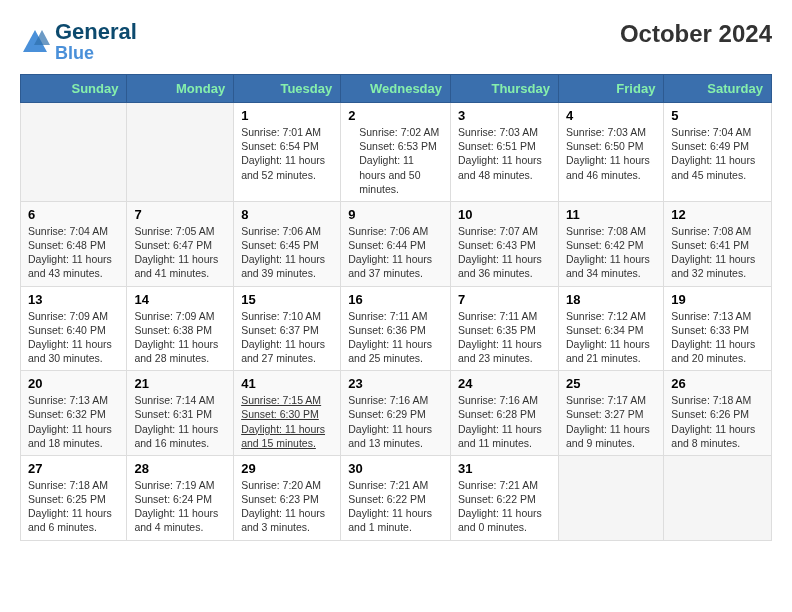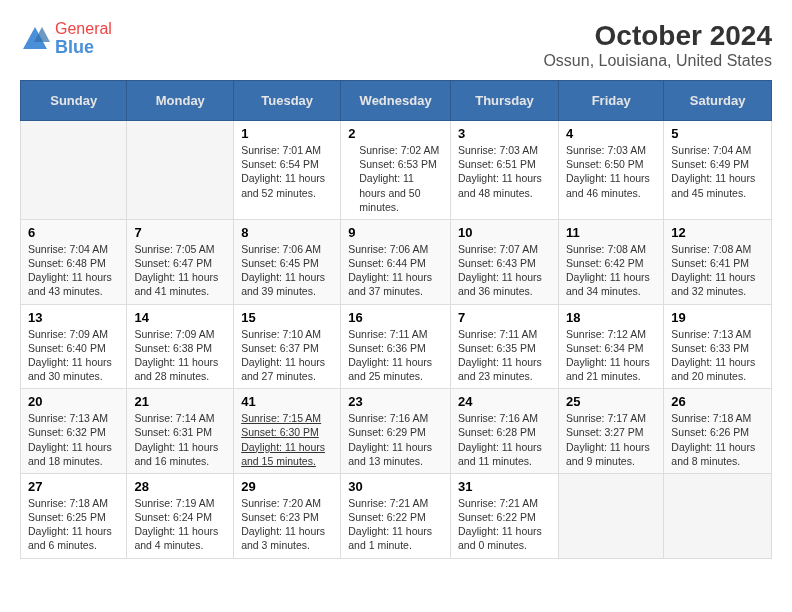--- a/index.html
+++ b/index.html
@@ -19,56 +19,56 @@
     .logo {
       display: flex;
       align-items: center;
     }
     .logo-text {
       display: flex;
       flex-direction: column;
       line-height: 1.1;
     }
     .logo-general {
-      font-size: 16px;
-      font-weight: normal;
-      color: #ef4444;
+      font-size: 22px;
+      font-weight: bold;
+      color: #0c4a6e;
     }
     .logo-blue {
       font-size: 18px;
       font-weight: bold;
       color: #4a90d9;
     }
     .logo-icon {
       width: 30px;
       height: 30px;
       margin-right: 5px;
     }
     .title-block {
       text-align: right;
     }
     .month-title {
-      font-size: 28px;
+      font-size: 24px;
       font-weight: bold;
       color: #333;
     }
     .location {
       font-size: 16px;
       color: #555;
     }
     .calendar {
       width: 100%;
       border-collapse: collapse;
       border: 1px solid #ccc;
     }
     .calendar th {
       background: #3a6fad;
-      color: #e5e5e5;
-      text-align: center;
-      padding: 12px 8px;
+      color: #86efac;
+      text-align: right;
+      padding: 6px 8px;
       font-size: 13px;
       border: 1px solid #2d5a91;
     }
     .calendar td {
       vertical-align: top;
       padding: 5px 7px;
       border: 1px solid #ddd;
       width: 113px;
       min-height: 75px;
       font-size: 11px;
@@ -101,21 +101,20 @@
       <polygon points="15,3 27,25 3,25" fill="#4a90d9"></polygon>
       <polygon points="22,3 30,18 14,18" fill="#2d6fad" opacity="0.7"></polygon>
     </svg>
     <div class="logo-text">
       <span class="logo-general">General</span>
       <span class="logo-blue">Blue</span>
     </div>
   </div>
   <div class="title-block">
     <div class="month-title">October 2024</div>
-    <div class="location">Ossun, Louisiana, United States</div>
   </div>
 </div>
 
 <table class="calendar">
   <thead>
     <tr>
     <th>Sunday</th>
         <th>Monday</th>
         <th>Tuesday</th>
         <th>Wednesday</th>

